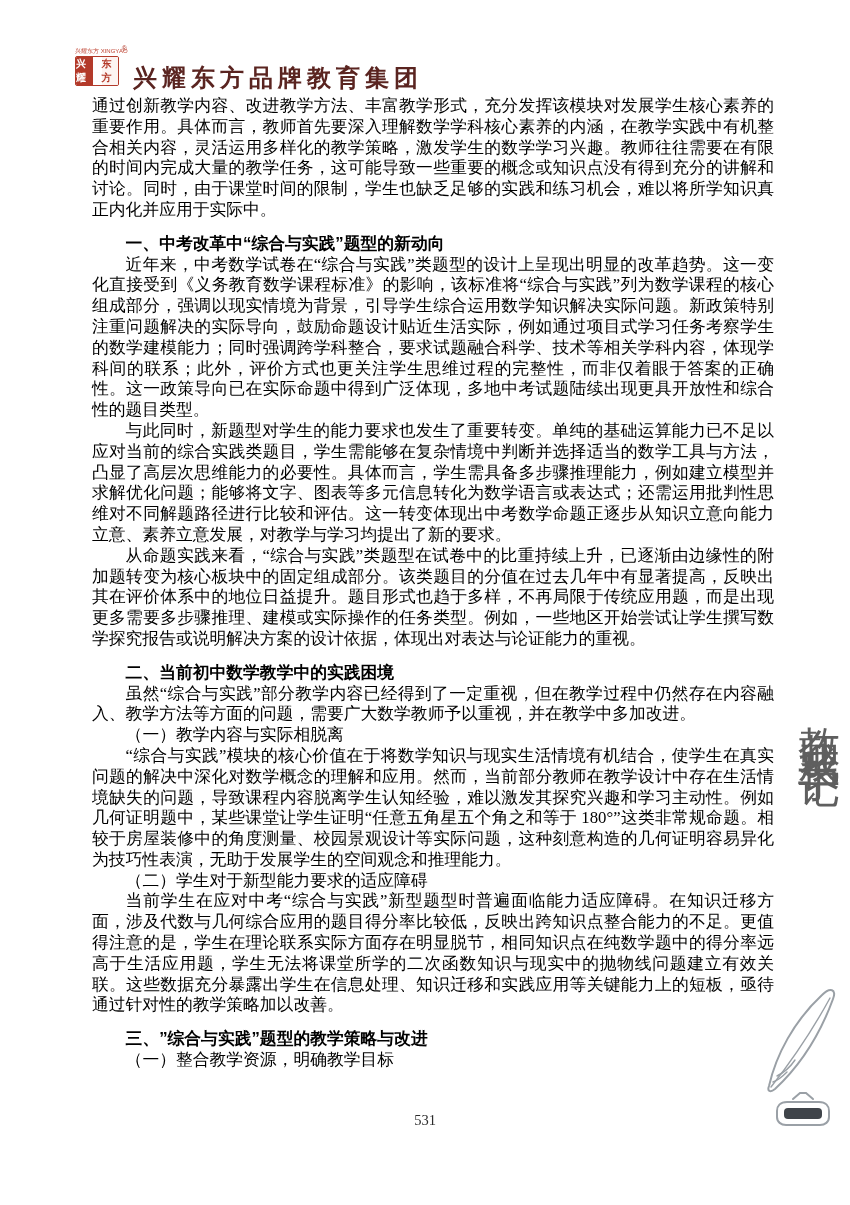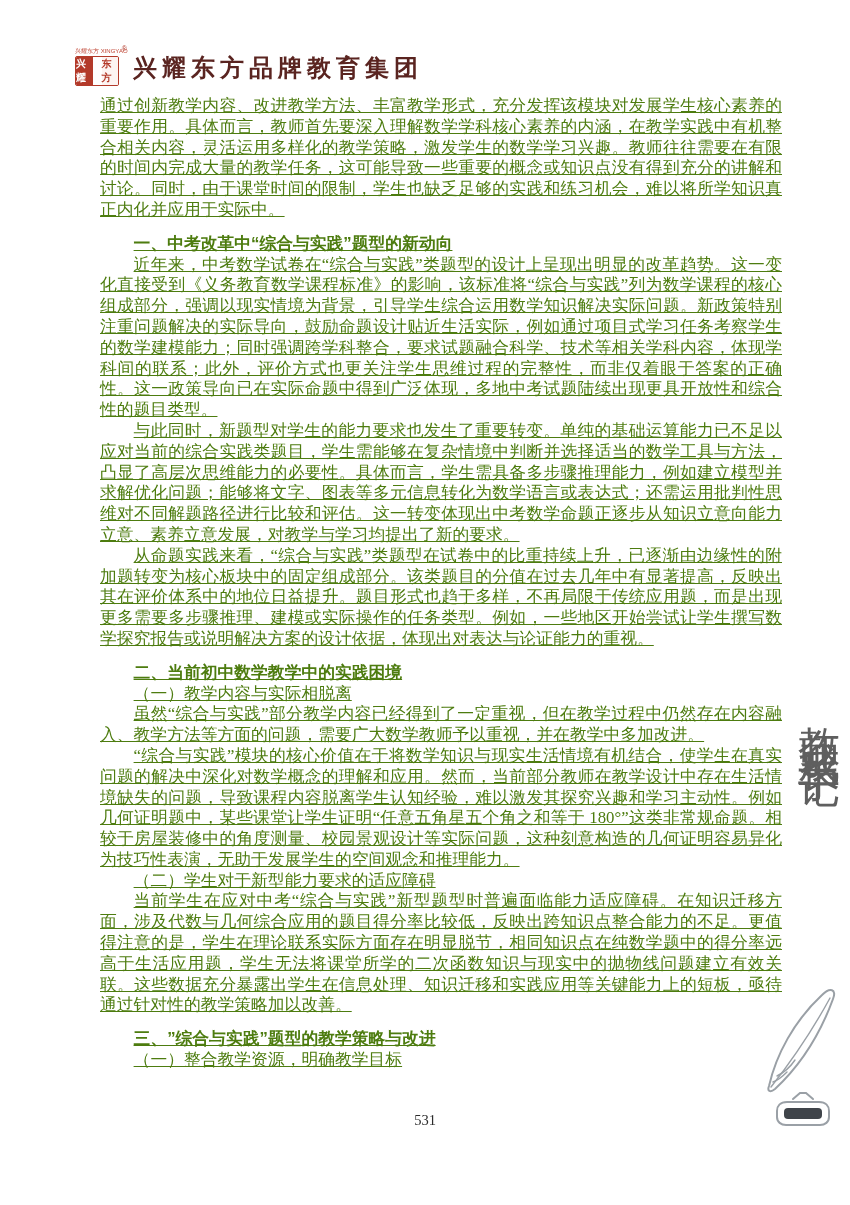--- a/index.html
+++ b/index.html
@@ -25,36 +25,35 @@
   .seal .half {
     flex:1; display:flex; align-items:center; justify-content:center;
     font-family:"Liberation Serif", serif; font-weight:bold;
     font-size:10px; letter-spacing:0;
   }
   .seal .half.red  { background:#b33a2a; color:#ffffff; }
   .seal .half.white{ background:#fdf4f2; color:#b33a2a;margin-left:9px; }
   .reg { position:absolute; top:-3px; right:-4px; font-size:7px; color:#b33a2a;
          font-family:"Liberation Sans", sans-serif; }
   .brand {
-    position:absolute; left:58px; top:6px;
+    position:absolute; left:58px; top:16px;
     font-weight:bold; font-size:24px; color:#5a2420; letter-spacing:5px;
     white-space:nowrap;
   }
   .school {
     position:absolute; right:0; top:8px;
     font-weight:bold; font-size:20px; color:#d4958a; letter-spacing:7px;
     white-space:nowrap;
   }
 
   
   .content {
-    position:absolute; left:100px; top:96px; width:682px;
-    font-size:16.8px; line-height:20.8px; color:#4d7c0f;
+    position:absolute; left:92px; top:96px; width:682px;
+    font-size:16.8px; line-height:20.8px; color:#000000;
     text-align:justify;
-    text-decoration:underline;
   }
   .content p { margin:0; text-indent:2em; }
   .content p.noindent { text-indent:0; }
   .content p.heading {
     font-family:"Liberation Sans", sans-serif;
     font-weight:bold;
     margin-top:13px;
   }
 
   
@@ -90,22 +89,22 @@
     <div class="brand">兴耀东方品牌教育集团</div>
   </div>
 
   <div class="content">
     <p class="noindent">通过创新教学内容、改进教学方法、丰富教学形式，充分发挥该模块对发展学生核心素养的重要作用。具体而言，教师首先要深入理解数学学科核心素养的内涵，在教学实践中有机整合相关内容，灵活运用多样化的教学策略，激发学生的数学学习兴趣。教师往往需要在有限的时间内完成大量的教学任务，这可能导致一些重要的概念或知识点没有得到充分的讲解和讨论。同时，由于课堂时间的限制，学生也缺乏足够的实践和练习机会，难以将所学知识真正内化并应用于实际中。</p>
     <p class="heading">一、中考改革中“综合与实践”题型的新动向</p>
     <p>近年来，中考数学试卷在“综合与实践”类题型的设计上呈现出明显的改革趋势。这一变化直接受到《义务教育数学课程标准》的影响，该标准将“综合与实践”列为数学课程的核心组成部分，强调以现实情境为背景，引导学生综合运用数学知识解决实际问题。新政策特别注重问题解决的实际导向，鼓励命题设计贴近生活实际，例如通过项目式学习任务考察学生的数学建模能力；同时强调跨学科整合，要求试题融合科学、技术等相关学科内容，体现学科间的联系；此外，评价方式也更关注学生思维过程的完整性，而非仅着眼于答案的正确性。这一政策导向已在实际命题中得到广泛体现，多地中考试题陆续出现更具开放性和综合性的题目类型。</p>
     <p>与此同时，新题型对学生的能力要求也发生了重要转变。单纯的基础运算能力已不足以应对当前的综合实践类题目，学生需能够在复杂情境中判断并选择适当的数学工具与方法，凸显了高层次思维能力的必要性。具体而言，学生需具备多步骤推理能力，例如建立模型并求解优化问题；能够将文字、图表等多元信息转化为数学语言或表达式；还需运用批判性思维对不同解题路径进行比较和评估。这一转变体现出中考数学命题正逐步从知识立意向能力立意、素养立意发展，对教学与学习均提出了新的要求。</p>
     <p>从命题实践来看，“综合与实践”类题型在试卷中的比重持续上升，已逐渐由边缘性的附加题转变为核心板块中的固定组成部分。该类题目的分值在过去几年中有显著提高，反映出其在评价体系中的地位日益提升。题目形式也趋于多样，不再局限于传统应用题，而是出现更多需要多步骤推理、建模或实际操作的任务类型。例如，一些地区开始尝试让学生撰写数学探究报告或说明解决方案的设计依据，体现出对表达与论证能力的重视。</p>
     <p class="heading">二、当前初中数学教学中的实践困境</p>
+    <p>虽然“综合与实践”部分教学内容已经得到了一定重视，但在教学过程中仍然存在内容融入、教学方法等方面的问题，需要广大数学教师予以重视，并在教学中多加改进。</p>
     <p>（一）教学内容与实际相脱离</p>
-    <p>虽然“综合与实践”部分教学内容已经得到了一定重视，但在教学过程中仍然存在内容融入、教学方法等方面的问题，需要广大数学教师予以重视，并在教学中多加改进。</p>
     <p>“综合与实践”模块的核心价值在于将数学知识与现实生活情境有机结合，使学生在真实问题的解决中深化对数学概念的理解和应用。然而，当前部分教师在教学设计中存在生活情境缺失的问题，导致课程内容脱离学生认知经验，难以激发其探究兴趣和学习主动性。例如几何证明题中，某些课堂让学生证明“任意五角星五个角之和等于 180°”这类非常规命题。相较于房屋装修中的角度测量、校园景观设计等实际问题，这种刻意构造的几何证明容易异化为技巧性表演，无助于发展学生的空间观念和推理能力。</p>
     <p>（二）学生对于新型能力要求的适应障碍</p>
     <p>当前学生在应对中考“综合与实践”新型题型时普遍面临能力适应障碍。在知识迁移方面，涉及代数与几何综合应用的题目得分率比较低，反映出跨知识点整合能力的不足。更值得注意的是，学生在理论联系实际方面存在明显脱节，相同知识点在纯数学题中的得分率远高于生活应用题，学生无法将课堂所学的二次函数知识与现实中的抛物线问题建立有效关联。这些数据充分暴露出学生在信息处理、知识迁移和实践应用等关键能力上的短板，亟待通过针对性的教学策略加以改善。</p>
     <p class="heading">三、”综合与实践”题型的教学策略与改进</p>
     <p>（一）整合教学资源，明确教学目标</p>
   </div>
 
   <div class="calligraphy">教师成长手记</div>
 
   <svg class="quill" viewBox="0 0 94 150" xmlns="http://www.w3.org/2000/svg" fill="none" stroke="#9aa0a6" stroke-width="2" stroke-linecap="round">

